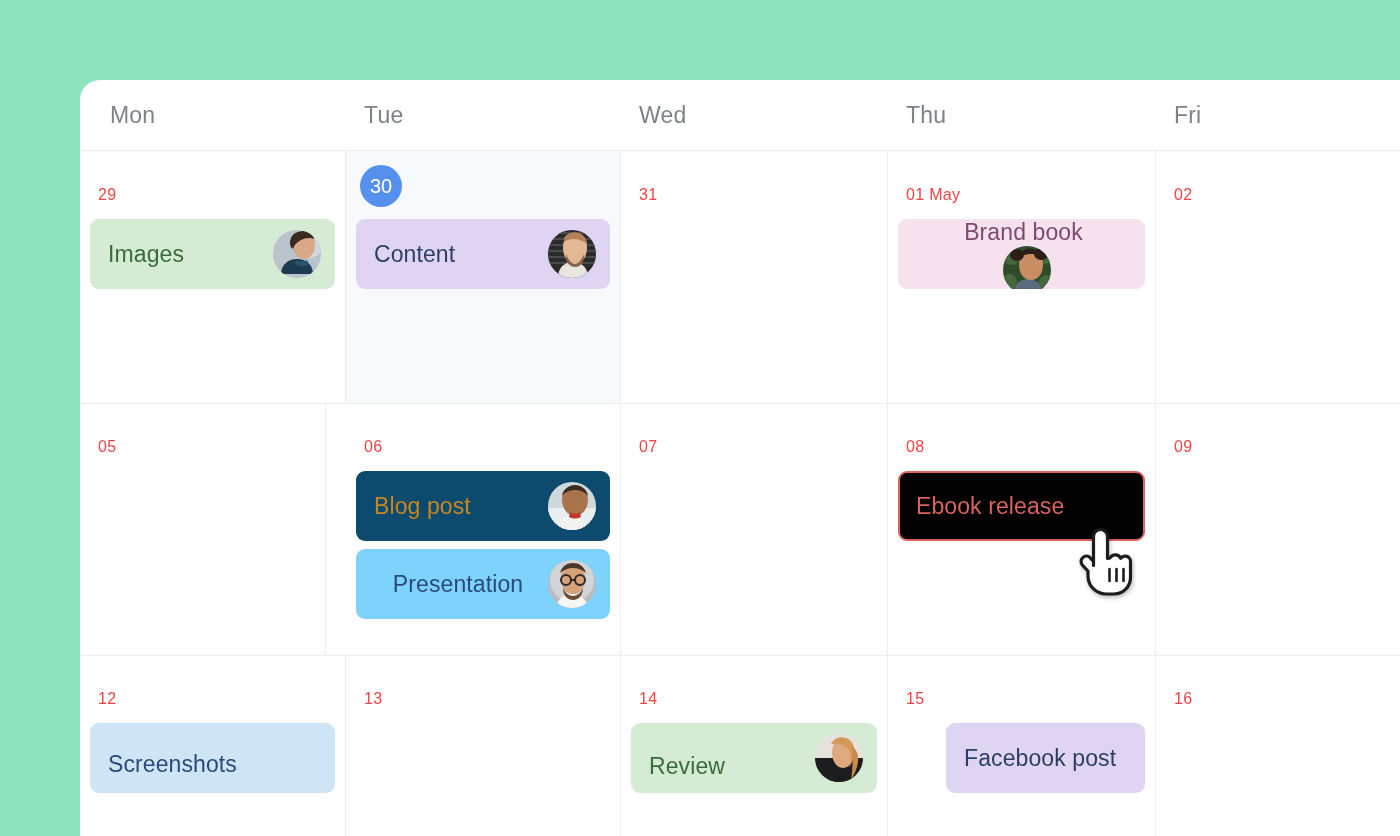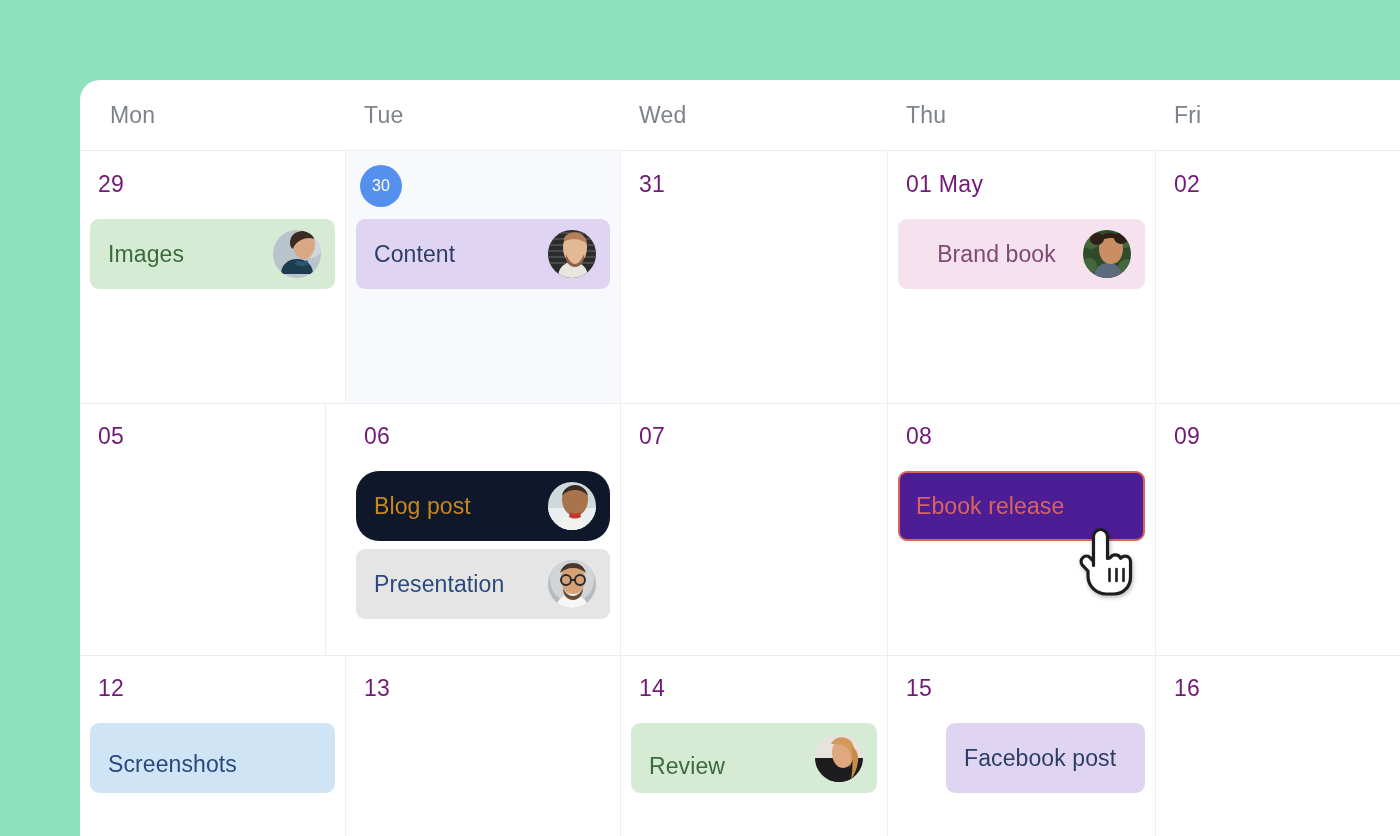--- a/index.html
+++ b/index.html
@@ -54,30 +54,30 @@
 
   .day-cell{
     position:absolute; top:0; height:252px;
     border-right:1px solid #eceef1;
     padding-top:0;
   }
   .day-cell.today{ background:#f7f9fd; }
 
   
   .day-number{
-    position:absolute; left:18px; top:20px;
-    font-size:23px; color:#701a75; font-weight:400;
+    position:absolute; left:18px; top:35px;
+    font-size:16px; color:#ef4444; font-weight:400;
     letter-spacing:.3px; white-space:nowrap;
   }
   .day-number.today-badge{
     left:14px; top:14px;
     width:42px; height:42px; border-radius:50%;
     background:#5590ee; color:#ffffff;
     display:flex; align-items:center; justify-content:center;
-    font-size:16px; font-weight:500; letter-spacing:0;
+    font-size:20px; font-weight:500; letter-spacing:0;
   }
 
   
   .events{
     position:absolute; left:10px; right:10px; top:68px;
     display:flex; flex-direction:column; gap:8px;
   }
   .event-card{
     position:relative;
     height:70px;
@@ -185,21 +185,21 @@
               </span>
             </div>
           </div>
         </div>
         <div class="day-cell" style="left: 541px; width: 267px;">
           <div class="day-number">31</div>
         </div>
         <div class="day-cell" style="left: 808px; width: 268px; text-align: center;">
           <div class="day-number">01 May</div>
           <div class="events">
-            <div class="event-card" style="background: rgb(246, 225, 239);">
+            <div class="event-card" style="background: rgb(246, 225, 239); flex-direction: column;">
               <span class="event-title" style="color: rgb(126, 74, 114);">Brand book</span>
               <span class="event-avatar">
                 <svg viewBox="0 0 48 48" xmlns="http://www.w3.org/2000/svg">
       <rect width="48" height="48" fill="#2f4b2a"></rect>
       <g fill="#45673c">
         <circle cx="8" cy="10" r="9"></circle>
                     <circle cx="42" cy="8" r="10"></circle>
         <circle cx="6" cy="36" r="8"></circle>
                     <circle cx="44" cy="38" r="9"></circle>
       </g>
@@ -218,34 +218,34 @@
         </div>
       </div>
       <div class="week-row row-1">
         <div class="row-divider" style="top: 0px;"></div>
         <div class="day-cell" style="left: 0px; width: 246px;">
           <div class="day-number">05</div>
         </div>
         <div class="day-cell" style="left: 266px; width: 275px;">
           <div class="day-number">06</div>
           <div class="events">
-            <div class="event-card" style="background: #0f172a; border-radius: 23px;">
+            <div class="event-card" style="background: #0c4a6e;">
               <span class="event-title" style="color: rgb(200, 134, 31);">Blog post</span>
               <span class="event-avatar">
                 <svg viewBox="0 0 48 48" xmlns="http://www.w3.org/2000/svg">
       <rect width="48" height="48" fill="#cfd8db"></rect>
       <rect y="26" width="48" height="22" fill="#e9eff1"></rect>
       <path d="M9 48c1-9 7-14 15-14s14 5 15 14z" fill="#f2f2ef"></path>
       <path d="M14 17c0-8 6-13 13-13s13 5 13 13c0 10-6 17-13 17s-13-7-13-17z" fill="#a9744c"></path>
       <path d="M14 14c1-7 7-11 13-11s12 4 13 11c-3-4-8-6-13-6s-10 2-13 6z" fill="#3a2b20"></path>
       <path d="M22 30c3 2 7 2 10 0l1 5c-4 2-8 2-12 0z" fill="#c0392b"></path>
                 </svg>
               </span>
             </div>
-            <div class="event-card" style="background: #e5e5e5;">
+            <div class="event-card" style="background: #7dd3fc; text-align: center;">
               <span class="event-title" style="color: rgb(42, 74, 124);">Presentation</span>
               <span class="event-avatar">
                 <svg viewBox="0 0 48 48" xmlns="http://www.w3.org/2000/svg">
       <rect width="48" height="48" fill="#b9bcbe"></rect>
       <circle cx="24" cy="20" r="22" fill="#d2d5d7"></circle>
       <path d="M8 48c1-9 8-14 16-14s15 5 16 14z" fill="#f6f6f4"></path>
       <path d="M13 18c0-8 5-13 12-13s12 5 12 13c0 10-5 16-12 16s-12-6-12-16z" fill="#d6a176"></path>
       <path d="M12 13c2-7 7-10 13-10s11 3 13 10c-3-3-8-5-13-5s-10 2-13 5z" fill="#4a352a"></path>
       <path d="M15 28c2 5 6 8 10 8s8-3 10-8c0 7-4 12-10 12s-10-5-10-12z" fill="#6b4b33"></path>
       <g fill="none" stroke="#2b2b2b" stroke-width="2">
@@ -257,21 +257,21 @@
               </span>
             </div>
           </div>
         </div>
         <div class="day-cell" style="left: 541px; width: 267px;">
           <div class="day-number">07</div>
         </div>
         <div class="day-cell" style="left: 808px; width: 268px;">
           <div class="day-number">08</div>
           <div class="events">
-            <div class="event-card selected" style="background: #4c1d95; border-color: rgb(217, 99, 94);">
+            <div class="event-card selected" style="background: #000000; border-color: rgb(217, 99, 94);">
               <span class="event-title" style="color: rgb(217, 99, 94);">Ebook release</span>
             </div>
           </div>
         </div>
         <div class="day-cell" style="left: 1076px; width: 264px;">
           <div class="day-number">09</div>
         </div>
       </div>
       <div class="week-row row-2">
         <div class="row-divider" style="top: 0px;"></div>

